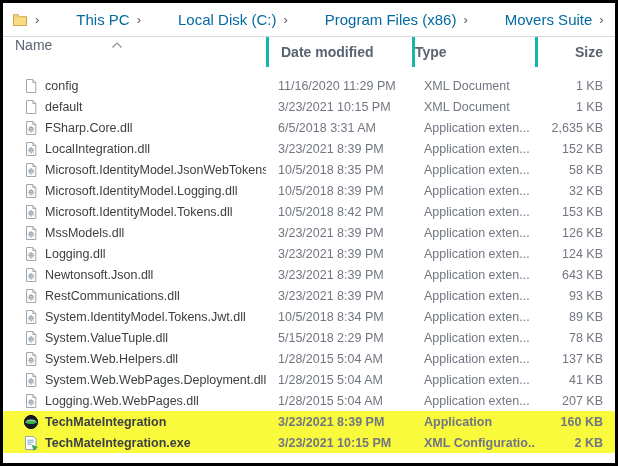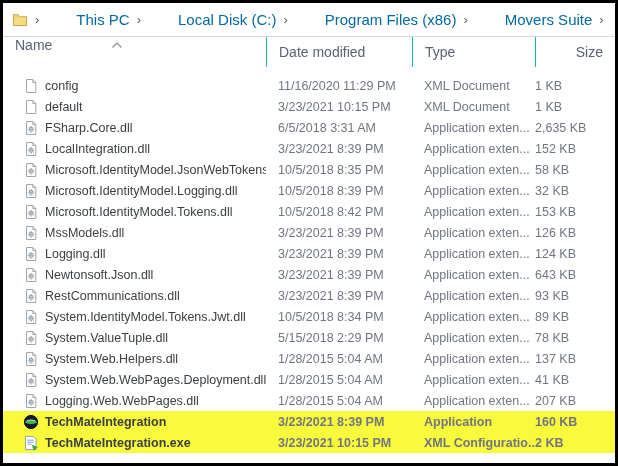--- a/index.html
+++ b/index.html
@@ -45,27 +45,28 @@
     position: relative;
     display: flex;
     align-items: flex-start;
     color: var(--hdr-text, #5a6372);
     font-size: 14px;
   }
   .hdr .cell { box-sizing: border-box; }
   .hdr .c-name { width: 263px; padding-left: 12px; padding-bottom: 7px; }
   .hdr .c-date, .hdr .c-type, .hdr .c-size {
     height: 30px;
-    border-left: 1px solid #14b8a6;
+    border-left: 3px solid #14b8a6;
     display: flex;
     align-items: flex-end;
     padding-bottom: 7px;
+    font-weight: bold;
   }
   .hdr .c-date { width: 146px; padding-left: 12px; }
-  .hdr .c-type { width: 123px; padding-left: 12px; }
+  .hdr .c-type { width: 123px; }
   .hdr .c-size { width: 80px; justify-content: flex-end; padding-right: 12px; padding-left: 24px; }
   .sort-glyph {
     position: absolute;
     left: 108px; top: 5px;
     width: 12px; height: 7px;
     display: flex; justify-content: center;
   }
 
   
   .filelist { }
@@ -97,21 +98,21 @@
     color: var(--meta-text, #717680);
     white-space: nowrap;
   }
   .row .c-type {
     width: 123px; padding-left: 12px;
     color: var(--meta-text, #717680);
     white-space: nowrap; overflow: hidden;
   }
   .row .c-size {
     width: 80px; padding-right: 12px;
-    text-align: left;
+    text-align: right;
     color: var(--meta-text, #717680);
     white-space: nowrap;
   }
   .row.hl { background: var(--hl, #fafa3d); font-weight: bold; }
 </style>
 </head>
 <body>
 
 <div class="window">
 

